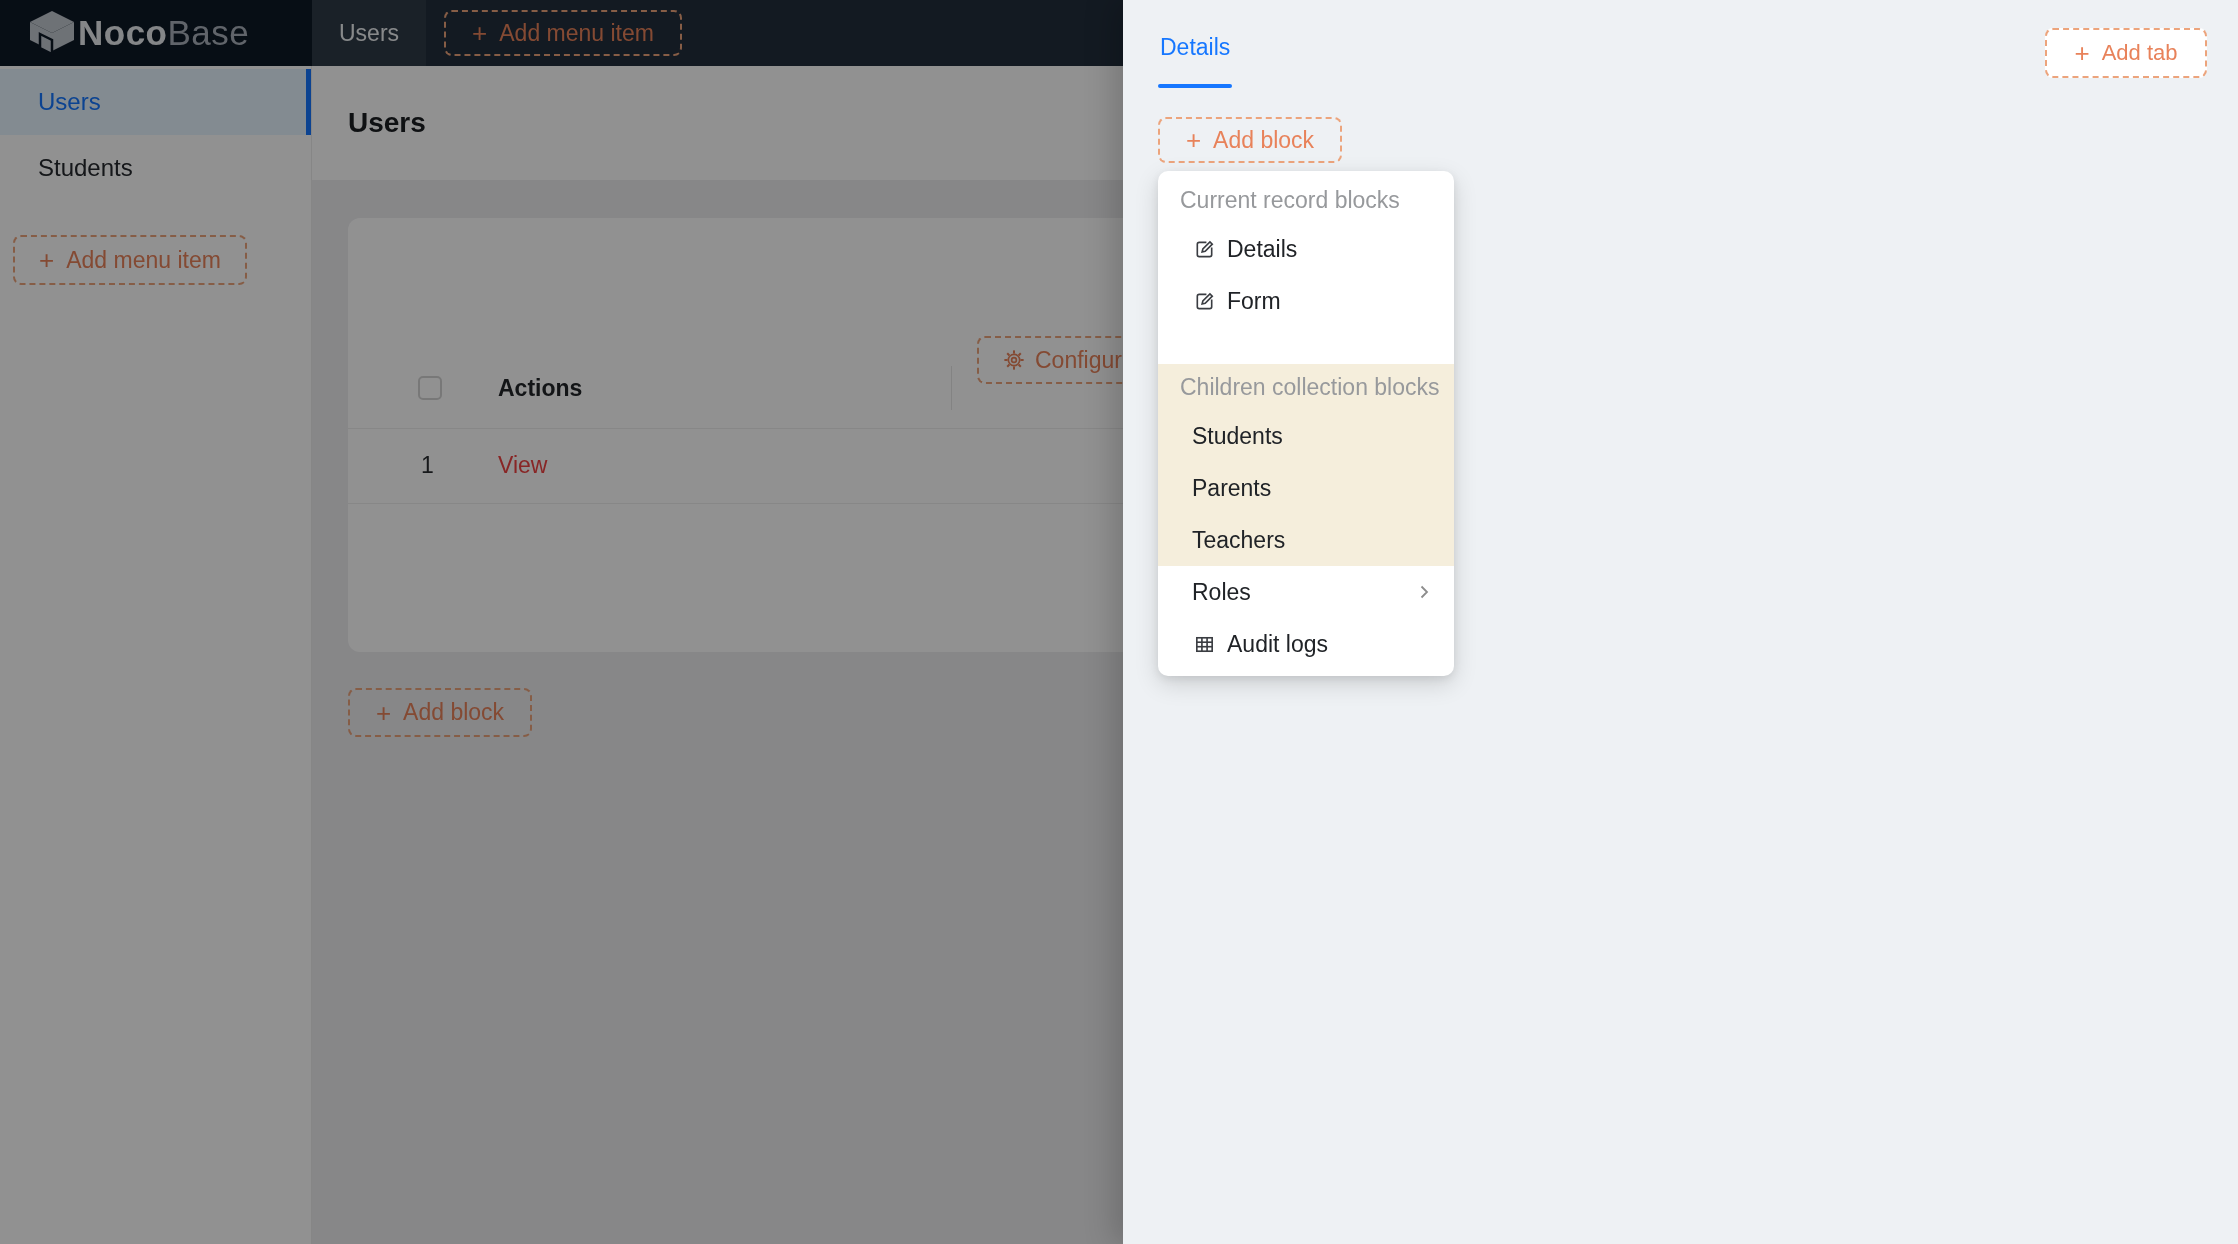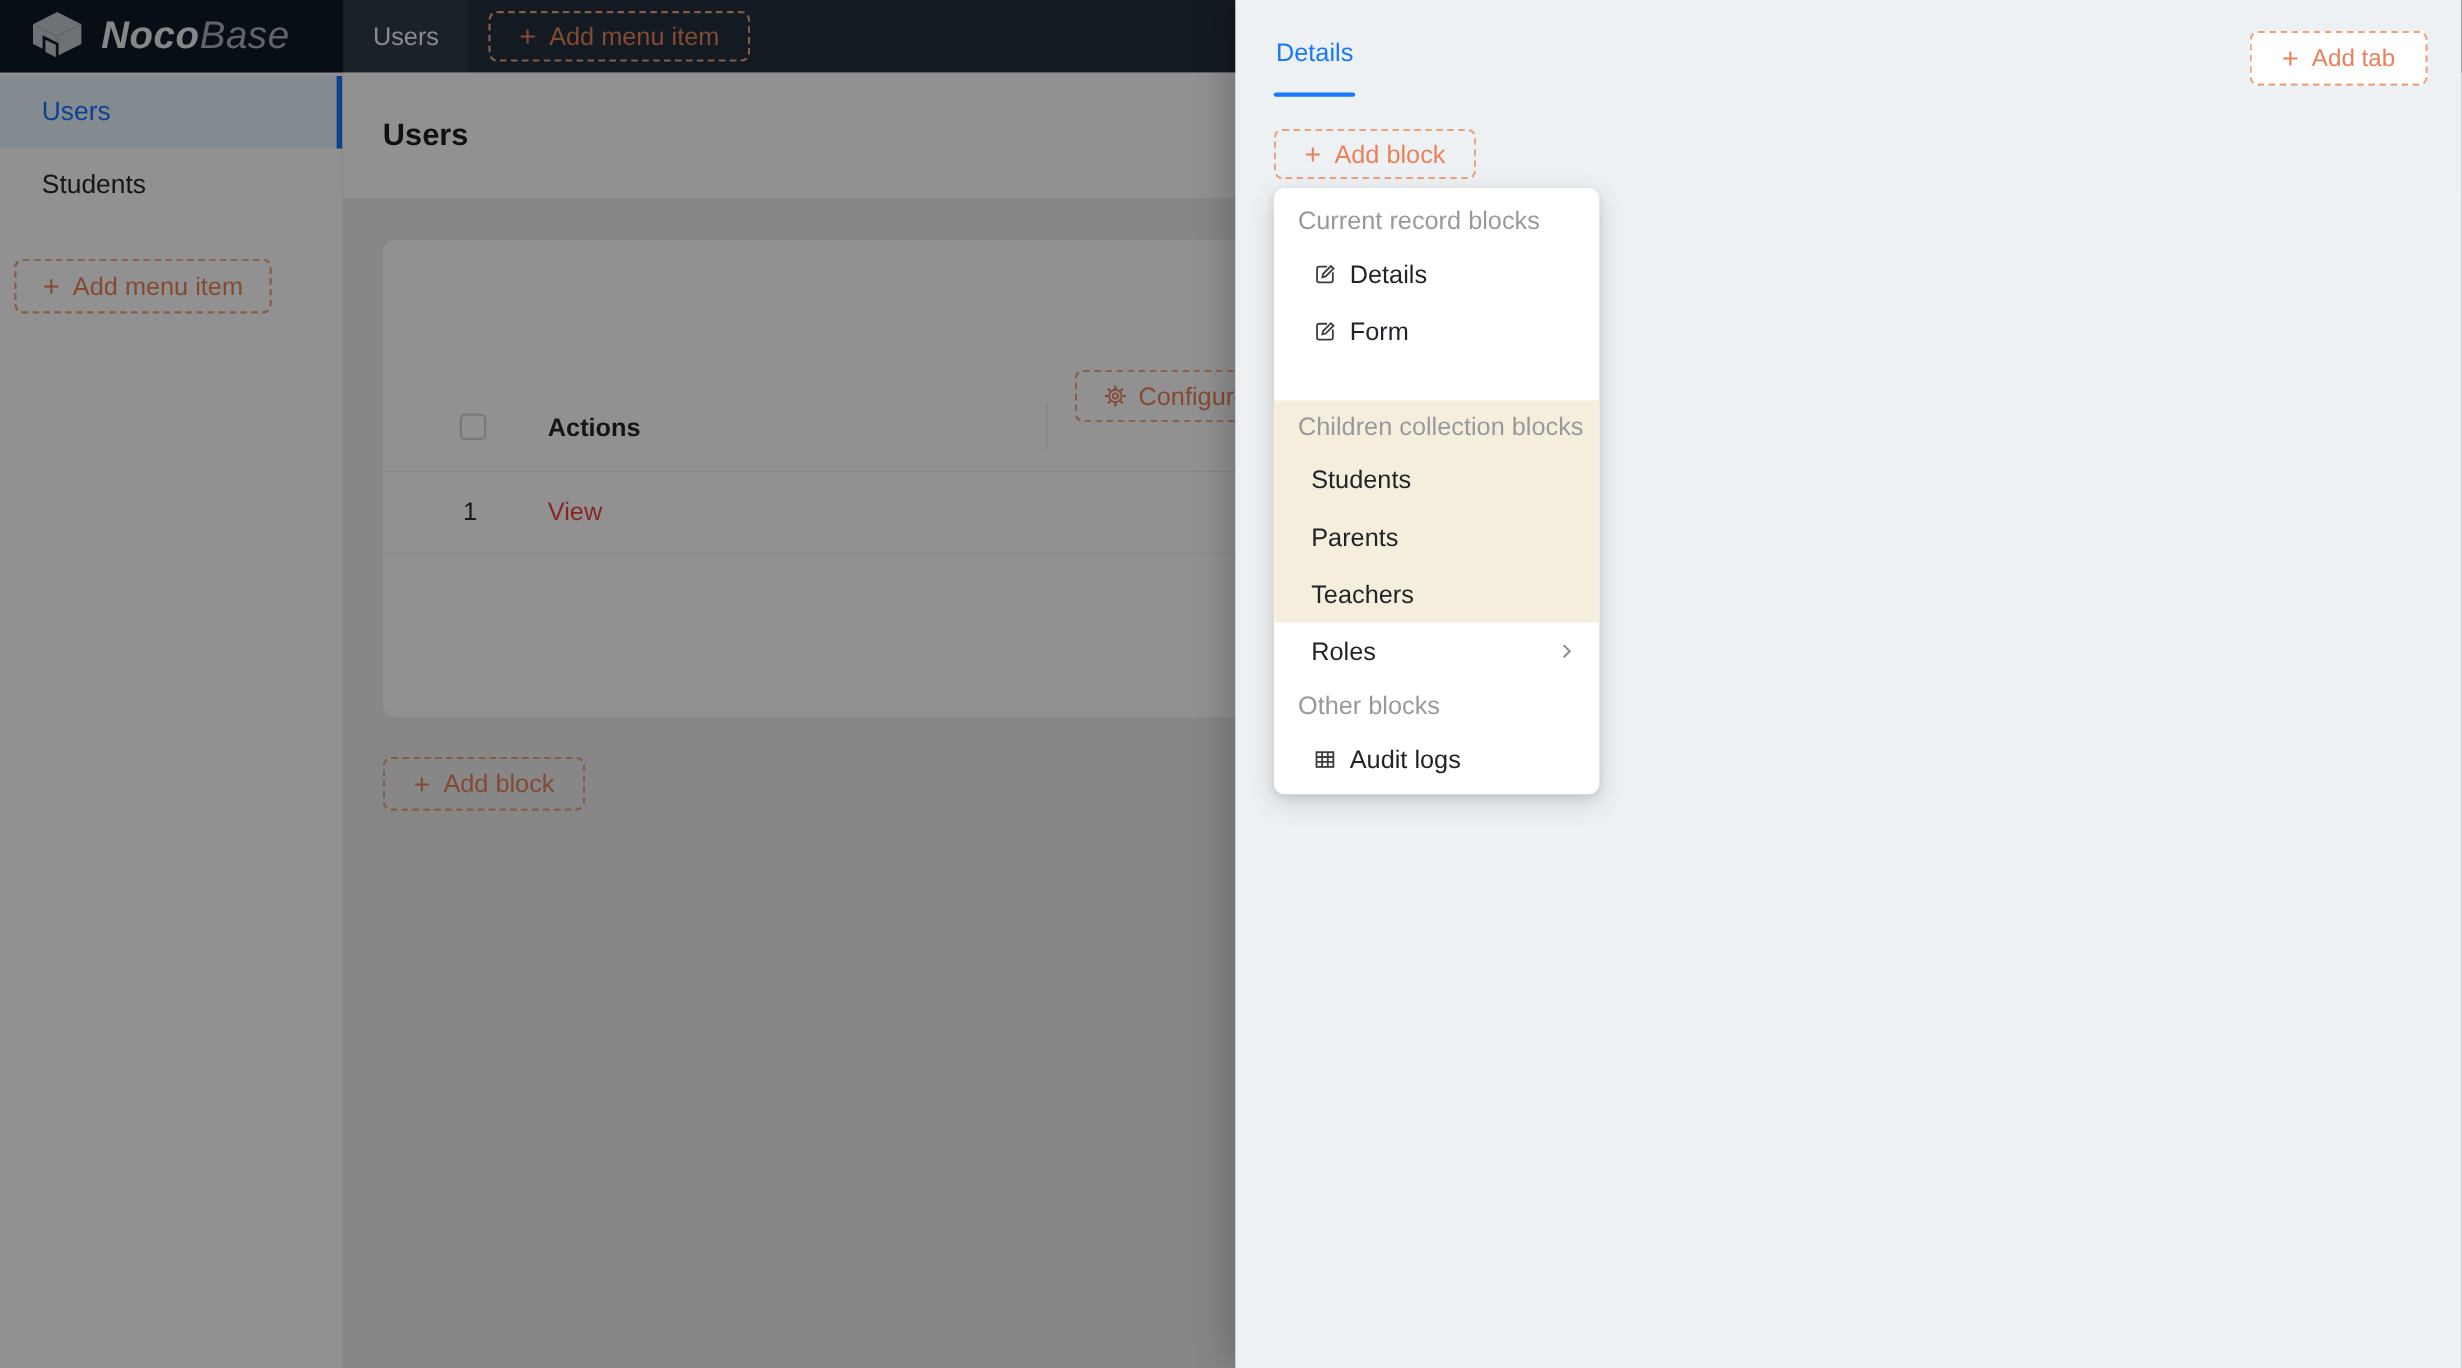--- a/index.html
+++ b/index.html
@@ -3,21 +3,21 @@
 <meta charset="utf-8">
 <style>
   html,body{margin:0;padding:0;background:#444;}
   .app{position:relative;width:2238px;height:1244px;overflow:hidden;background:#fff;
        font-family:"Liberation Sans",sans-serif;-webkit-font-smoothing:antialiased;}
 
   
   .underlay{position:absolute;inset:0;}
 
   .top-header{position:absolute;left:0;top:0;width:2238px;height:66px;background:#121f2e;display:flex;}
-  .logo-area{width:312px;height:66px;display:flex;align-items:center;gap:14px;padding-left:26px;box-sizing:border-box;background:#0e1926;font-style:italic;}
+  .logo-area{width:312px;height:66px;display:flex;align-items:center;gap:0;padding-left:26px;box-sizing:border-box;background:#0e1926;}
   .logo-text{font-size:35px;letter-spacing:.5px;}
   .logo-bold{color:#e9ecef;font-weight:700;}
   .logo-light{color:#a9b1ba;font-weight:300;}
   .top-menu{flex:1;display:flex;align-items:stretch;background:rgba(255,255,255,0.07);}
   .top-nav-item{display:flex;align-items:center;padding:0 27px;font-size:23px;color:#eef1f3;background:rgba(255,255,255,0.06);cursor:pointer;}
   .btn-dashed{display:flex;align-items:center;justify-content:center;gap:12px;
       border:2px dashed #eca47c;border-radius:8px;color:#e8825a;background:transparent;
       font-size:23px;cursor:pointer;box-sizing:border-box;white-space:nowrap;}
   .plus{font-size:26px;line-height:1;font-weight:400;}
   .top-add-menu{height:46px;align-self:center;margin-left:18px;padding:0 26px;}
@@ -206,21 +206,20 @@
           <div class="menu-item">
             <span>Roles</span>
             <span class="mi-chevron">
               <svg width="16" height="16" viewBox="0 0 16 16" fill="none" stroke="currentColor" stroke-width="1.8">
                 <polyline points="5.5,2.5 11,8 5.5,13.5"></polyline>
               </svg>
             </span>
           </div>
         </div>
         <div class="menu-section">
-          <div class="menu-group-title">Other blocks</div>
           <div class="menu-item">
             <span class="mi-icon">
               <svg width="23" height="23" viewBox="0 0 24 24" fill="none" stroke="currentColor" stroke-width="1.7">
                 <rect x="4" y="5" width="16" height="14"></rect>
                 <line x1="4" y1="9.6" x2="20" y2="9.6"></line>
                 <line x1="4" y1="14.3" x2="20" y2="14.3"></line>
                 <line x1="9.3" y1="5" x2="9.3" y2="19"></line>
                 <line x1="14.7" y1="5" x2="14.7" y2="19"></line>
               </svg>
             </span>

